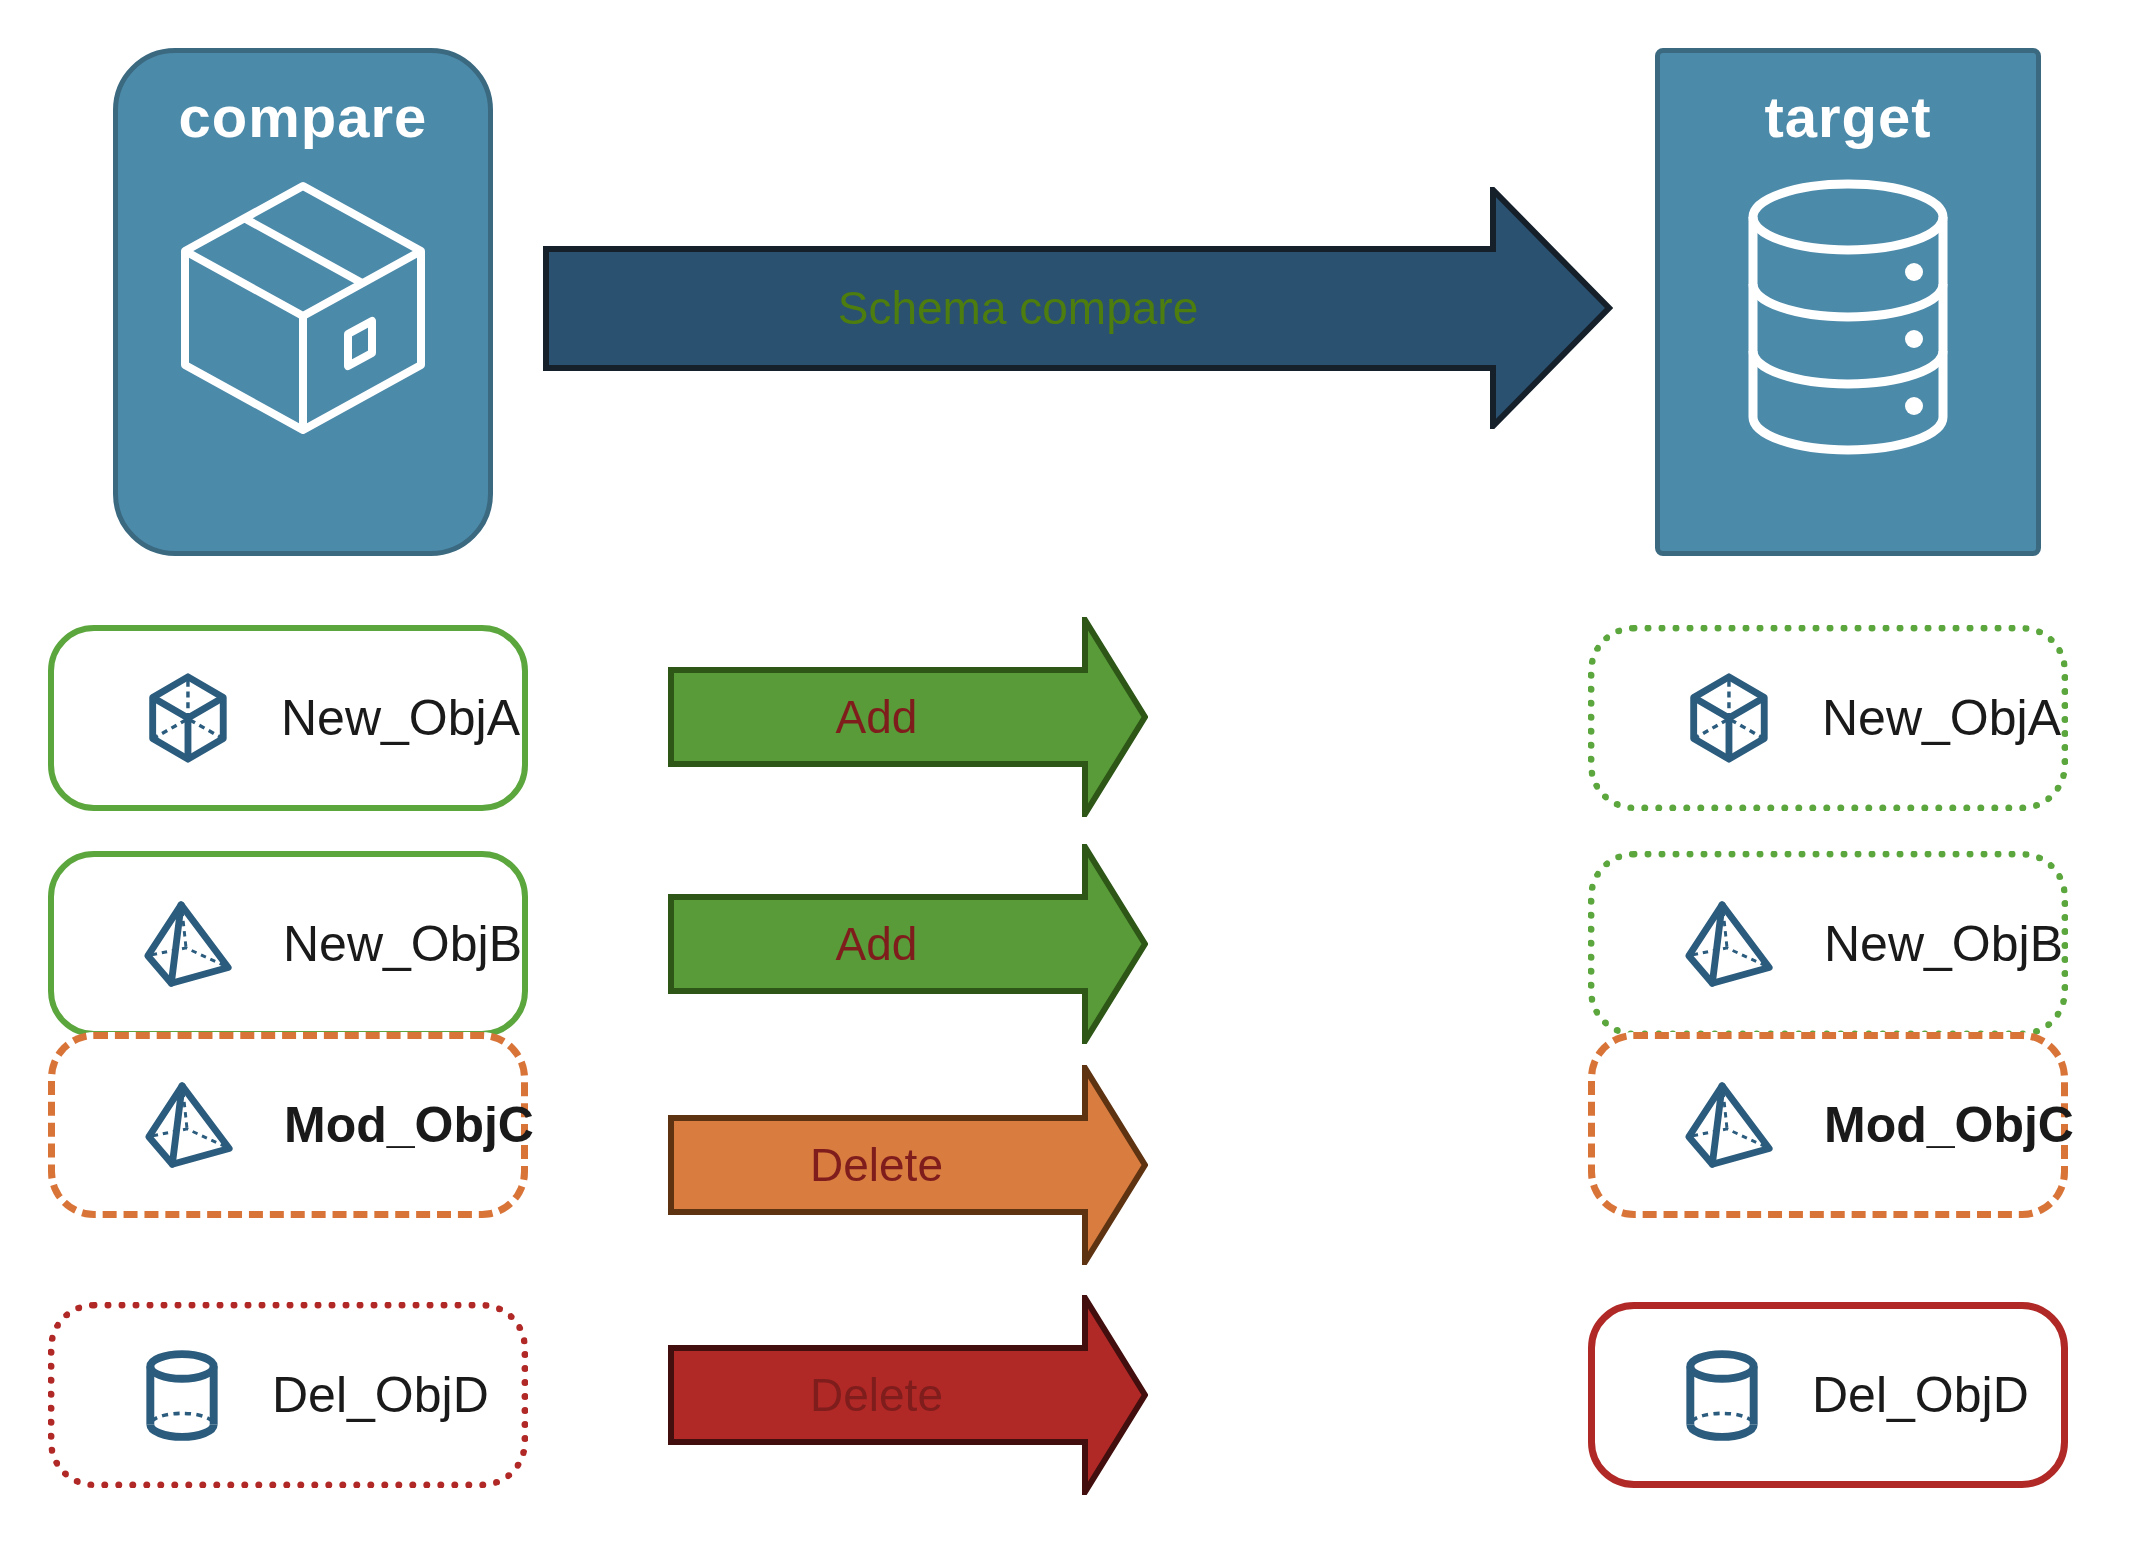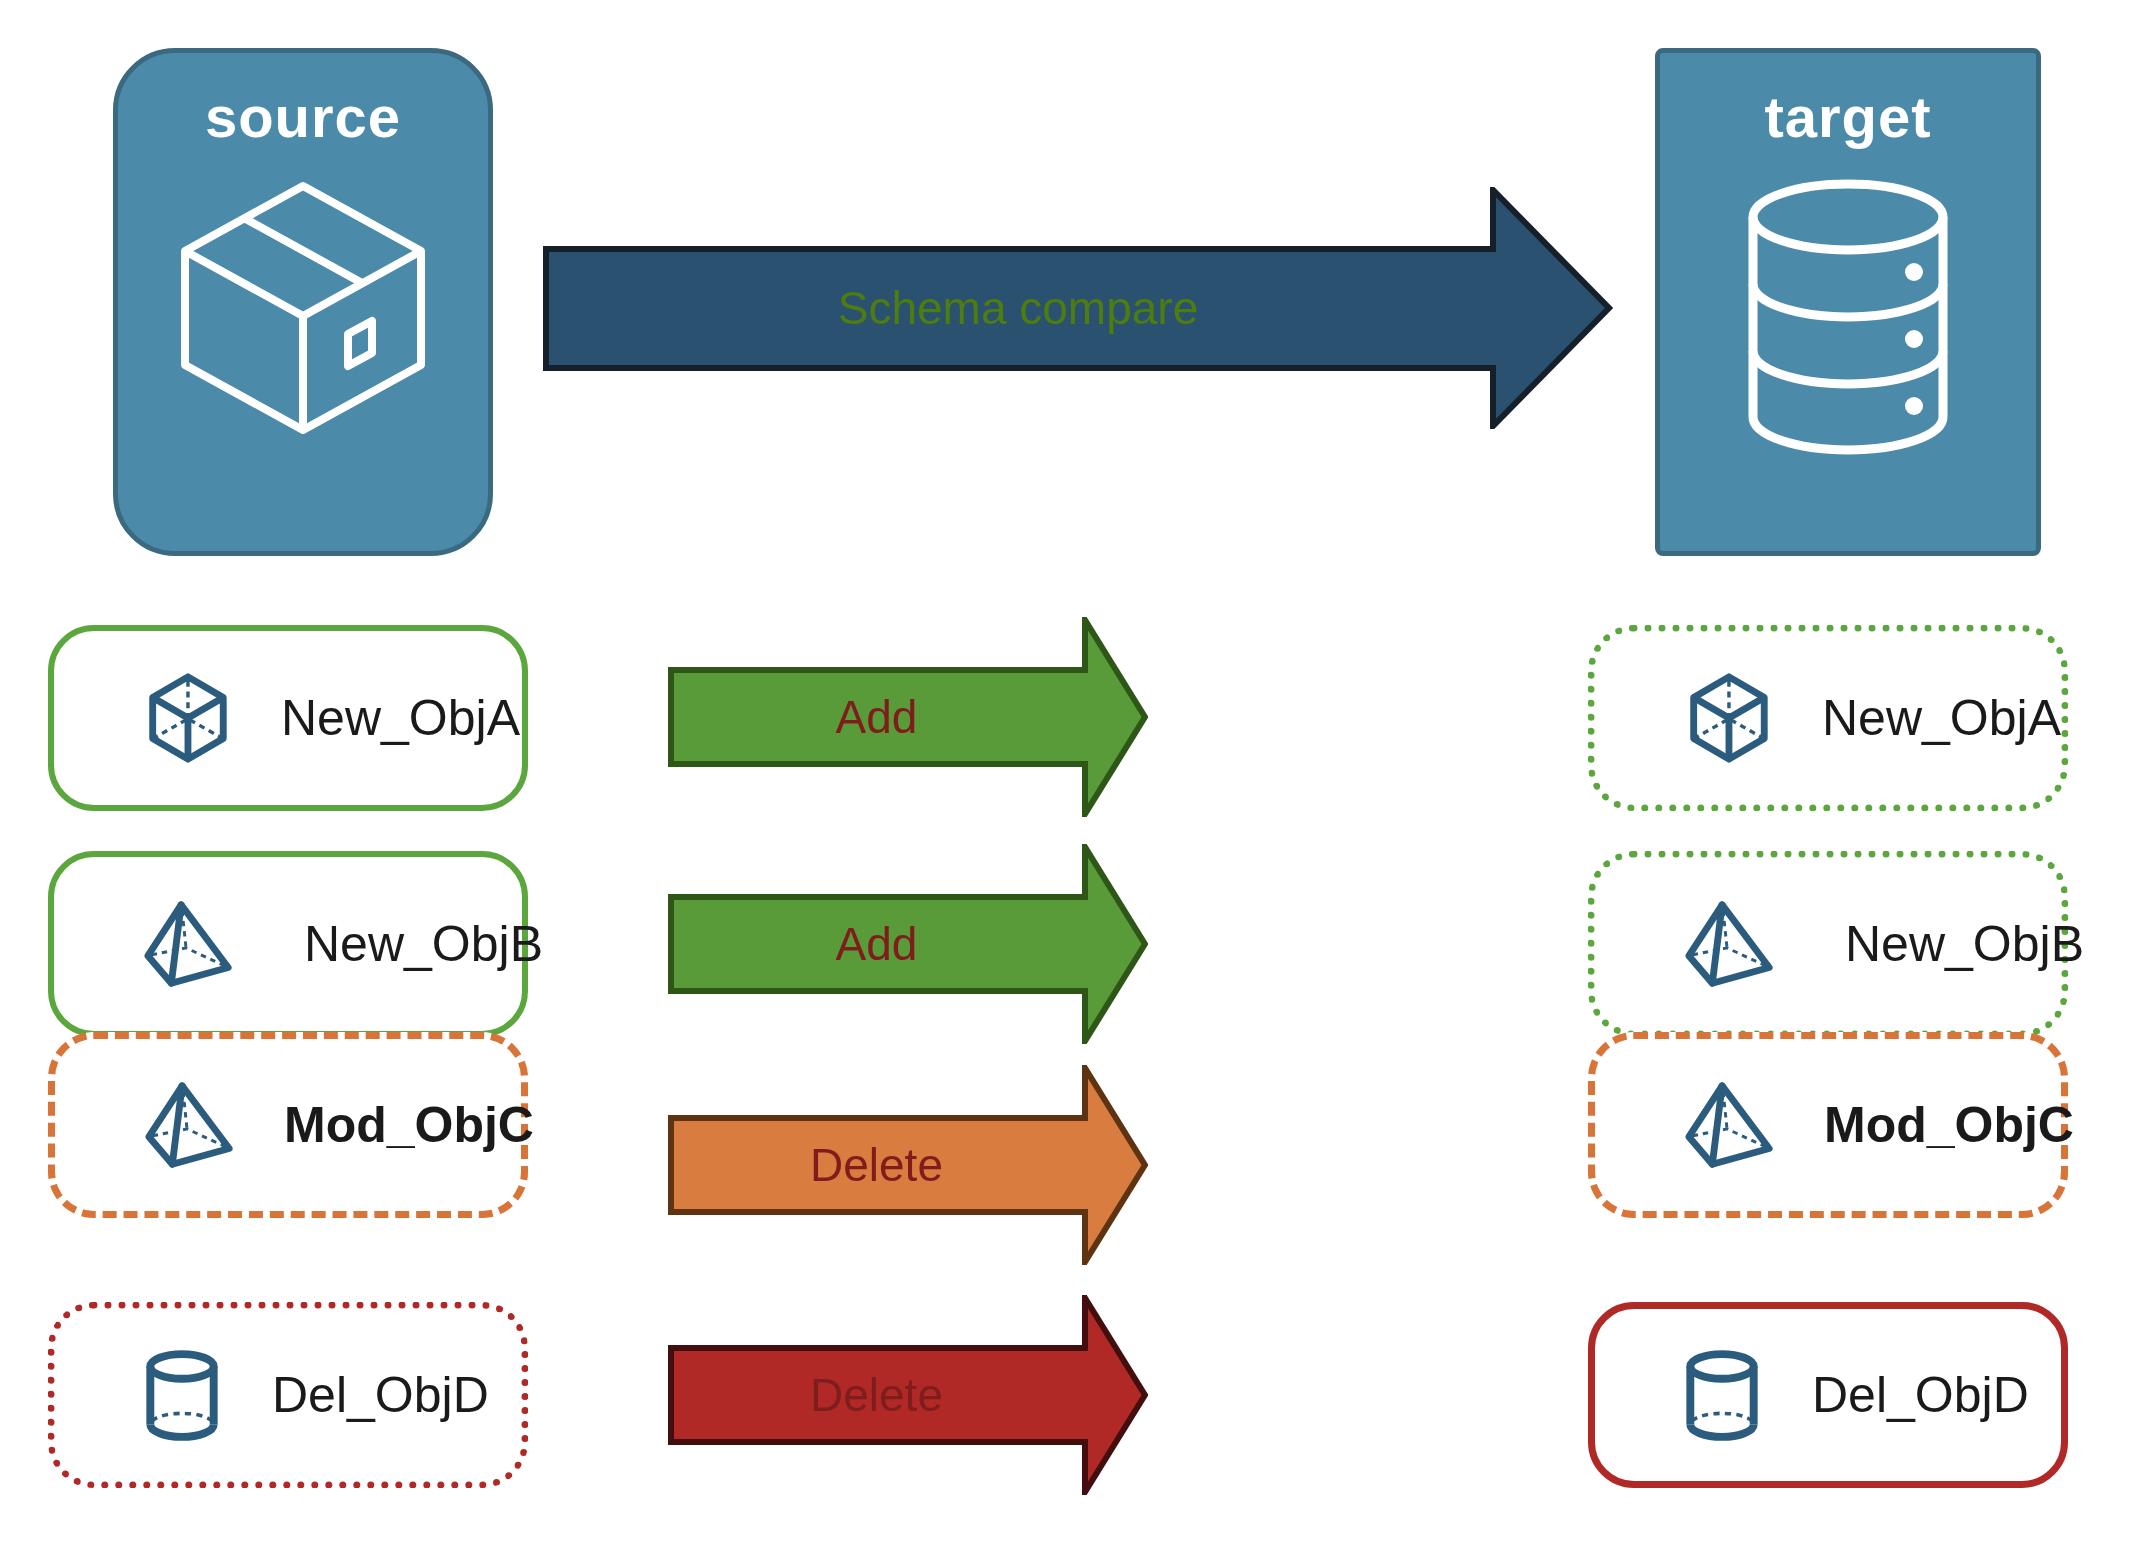--- a/index.html
+++ b/index.html
@@ -29,21 +29,21 @@
   }
   
   .obj-box{
     position:absolute;width:480px;height:186px;border-radius:46px;background:#ffffff;
     box-sizing:border-box;display:flex;align-items:center;padding-left:83px;
   }
   .obj-box .icon{flex:0 0 auto;margin-right:46px;display:flex;align-items:center;}
   .obj-label{font-size:50px;color:#1a1a1a;}
   .col-left{left:48px;}
   .col-right{left:1588px;}
-  .row-1{top:625px;}  .row-2{top:851px;gap:21px;}  .row-3{top:1032px;font-weight:bold;}  .row-4{top:1302px;}
+  .row-1{top:625px;}  .row-2{top:851px;}  .row-3{top:1032px;font-weight:bold;}  .row-4{top:1302px;}
   .b-solid-green {border:6px solid #5CA63E;}
   .b-dotted-green{border:7px dotted #5CA63E;}
   .b-dashed-orange{border:7px dashed #D97438;}
   .b-dotted-red {border:7px dotted #B12926;}
   .b-solid-red  {border:7px solid #B12926;}
   
   .row-arrow{position:absolute;left:668px;width:480px;height:200px;}
   .row-arrow svg{position:absolute;left:0;top:0;width:100%;height:100%;}
   .row-arrow .arrow-label{
     position:absolute;left:0;top:0;width:417px;height:200px;
@@ -56,21 +56,21 @@
   .fill-delete{fill:#B12926;stroke:#420F0E;}
   .fill-compare{fill:#2A5170;stroke:#15202B;}
   polygon{stroke-width:6;}
 </style>
 </head>
 <body>
 
 <div class="canvas">
 
   <div class="panel panel-source">
-    <div class="panel-title">source</div>
+    <div class="panel-title">compare</div>
     <div class="panel-icon">
       <svg width="280" height="270" viewBox="0 0 280 270">
         <g fill="none" stroke="#ffffff" stroke-width="8" stroke-linejoin="round">
           <path d="M140,14 L258,79 L258,193 L140,258 L22,193 L22,79 Z"></path>
           <path d="M22,79 L140,144 L258,79"></path>
           <path d="M140,144 L140,258"></path>
           <path d="M81,46 L199,111"></path>
           <path d="M185,162 L209,149 L209,181 L185,194 Z"></path>
         </g>
       </svg>

